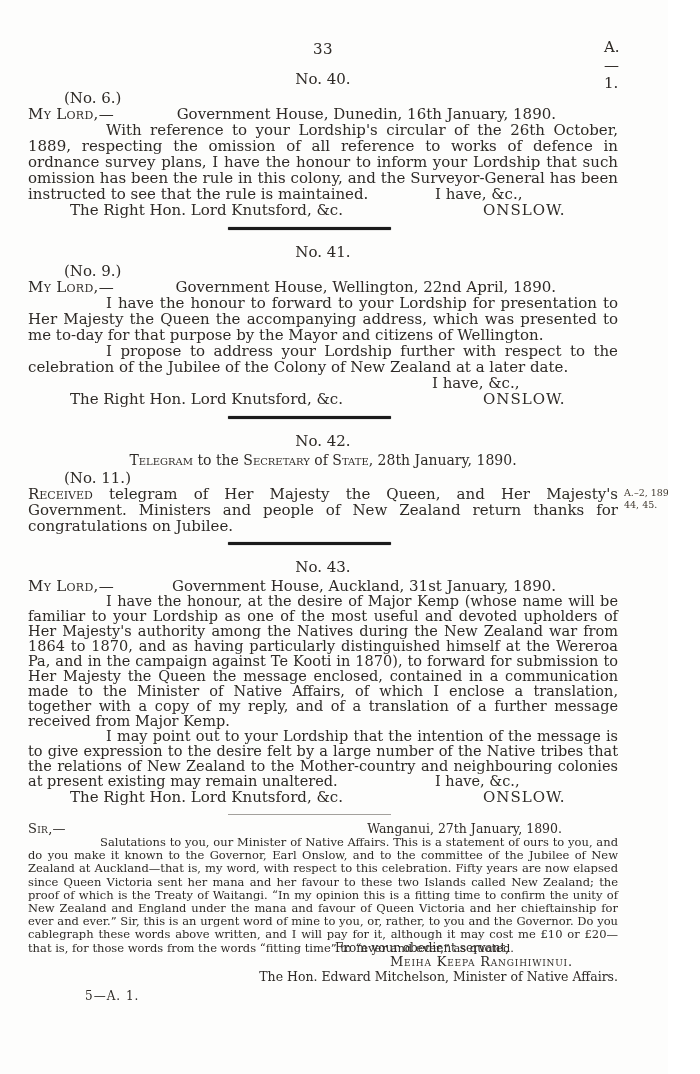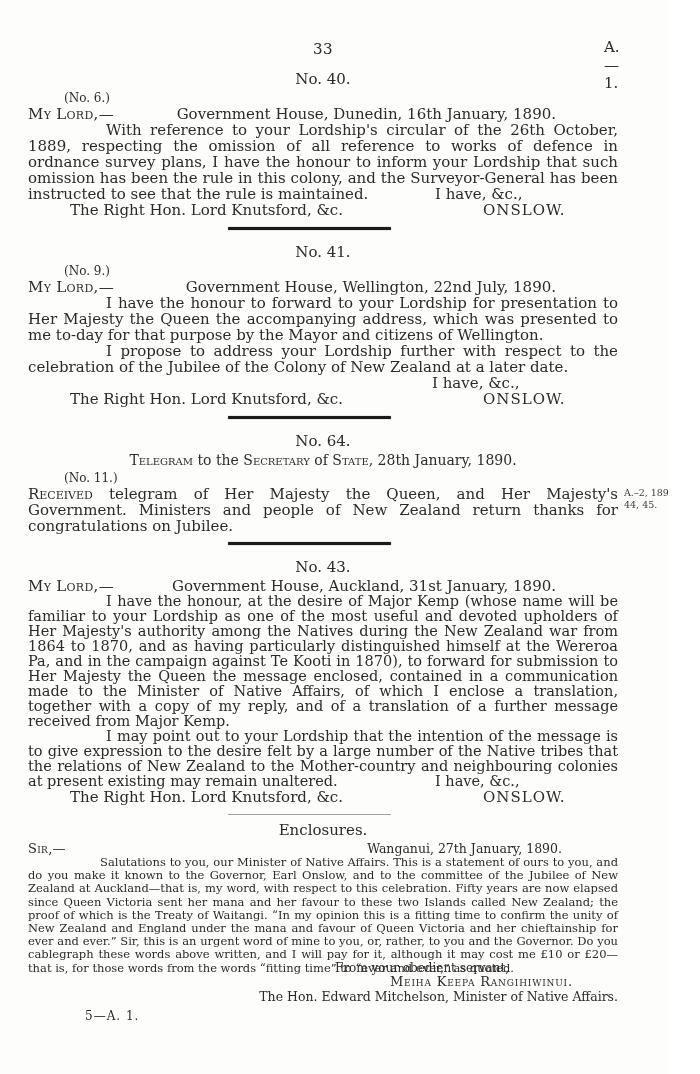--- a/index.html
+++ b/index.html
@@ -14,21 +14,21 @@
   
   .page-header { position:relative; height:17px; padding-top:40px; font-size:15px; }
   .pg-num  { position:absolute; left:285px; top:40px; letter-spacing:0.5px; }
   .hdr-right { position:absolute; left:576px; top:38px; }
 
   
   .no-heading { text-align:center; font-size:15px; line-height:16px; margin:14px 0 3px; }
   .subtitle   { text-align:center; font-size:14px; line-height:16px; margin:1px 0 2px; }
   .sc { font-variant:small-caps; }
 
-  .inner-no   { margin-left:36px; font-size:12px; line-height:16px; }
+  .inner-no   { margin-left:36px; font-size:15px; line-height:16px; }
   .salute-row { display:flex; font-size:15px; line-height:16px; }
   .salutation { font-variant:small-caps; letter-spacing:0.3px; }
   .dateline   { flex:1; text-align:right; padding-right:62px; }
 
   .para-wrap { position:relative; }
   .para {
     margin:0; text-align:justify; text-indent:78px;
     font-size:15px; line-height:16px;
   }
   .para.no-indent { text-indent:0; }
@@ -84,34 +84,34 @@
             <span class="inline-val">I have, &amp;c.,</span>
           </div>
           <div class="close-row"><span class="addressee">The Right Hon. Lord Knutsford, &amp;c.</span><span class="signature">ONSLOW.</span></div>
         </section>
         <div class="rule thick"></div>
         <section class="letter">
           <div class="no-heading">No. 41.</div>
           <div class="inner-no">(No. 9.)</div>
           <div class="salute-row">
             <span class="salutation sc">My Lord,—</span>
-            <span class="dateline">Government House, Wellington, 22nd July, 1890.</span>
+            <span class="dateline">Government House, Wellington, 22nd April, 1890.</span>
           </div>
           <div class="para-wrap">
             <p class="para"><span>I have the honour to forward to your Lordship for presentation to Her Majesty the Queen the accompanying address, which was presented to me to-day for that purpose by the Mayor and citizens of Wellington.</span></p>
           </div>
           <div class="para-wrap">
             <p class="para"><span>I propose to address your Lordship further with respect to the celebration of the Jubilee of the Colony of New Zealand at a later date.</span></p>
           </div>
           <div class="valediction-line">I have, &amp;c.,</div>
           <div class="close-row"><span class="addressee">The Right Hon. Lord Knutsford, &amp;c.</span><span class="signature">ONSLOW.</span></div>
         </section>
         <div class="rule thick"></div>
         <section class="letter">
-          <div class="no-heading">No. 64.</div>
+          <div class="no-heading">No. 42.</div>
           <div class="subtitle"><span class="sc">Telegram</span><span> to the </span><span class="sc">Secretary</span><span> of </span><span class="sc">State</span><span>, 28th January, 1890.</span></div>
           <div class="inner-no">(No. 11.)</div>
           <div class="para-wrap">
             <p class="para no-indent"><span class="sc">Received</span> <span>telegram of Her Majesty the Queen, and Her Majesty's Government. Ministers and people of New Zealand return thanks for congratulations on Jubilee.</span></p>
             <div class="margin-note">
               <div>A.–2, 1890, Nos.</div>
               <div>44, 45.</div>
             </div>
           </div>
         </section>
@@ -128,21 +128,20 @@
           <div class="para-wrap">
             <p class="para"><span>I may point out to your Lordship that the intention of the message is to give expression to the desire felt by a large number of the Native tribes that the relations of New Zealand to the Mother-country and neighbouring colonies at present existing may remain unaltered.</span></p>
             <span class="inline-val">I have, &amp;c.,</span>
           </div>
           <div class="close-row"><span class="addressee">The Right Hon. Lord Knutsford, &amp;c.</span><span class="signature">ONSLOW.</span></div>
         </section>
         <div class="rule thin"></div>
       </div>
 
     <section class="encl">
-      <div class="encl-heading">Enclosures.</div>
       <div class="salute-row">
         <span class="salutation sc">Sir,—</span>
         <span class="dateline">Wanganui, 27th January, 1890.</span>
       </div>
       <div class="para-wrap">
         <p class="para"><span>Salutations to you, our Minister of Native Affairs.  This is a statement of ours to you, and do you make it known to the Governor, Earl Onslow, and to the committee of the Jubilee of New Zealand at Auckland—that is, my word, with respect to this celebration.  Fifty years are now elapsed since Queen Victoria sent her mana and her favour to these two Islands called New Zealand; the proof of which is the Treaty of Waitangi.  “In my opinion this is a fitting time to confirm the unity of New Zealand and England under the mana and favour of Queen Victoria and her chieftainship for ever and ever.”  Sir, this is an urgent word of mine to you, or, rather, to you and the Governor.  Do you cablegraph these words above written, and I will pay for it, although it may cost me £10 or £20—that is, for those words from the words “fitting time” to “ever and ever,” as quoted.</span></p>
         <span class="inline-val">From your obedient servant,</span>
       </div>
       <div class="encl-signature">Meiha Keepa Rangihiwinui.</div>
       <div class="encl-addressee">The Hon. Edward Mitchelson, Minister of Native Affairs.</div>

